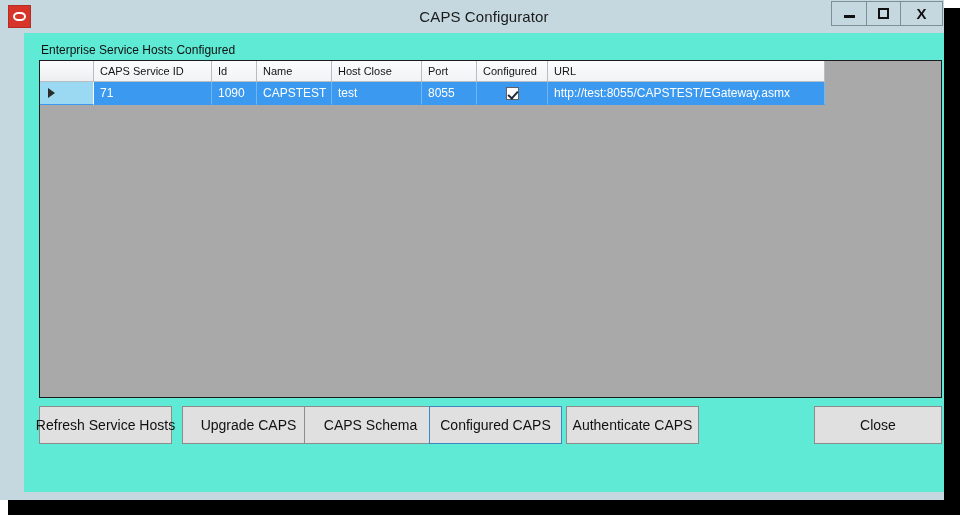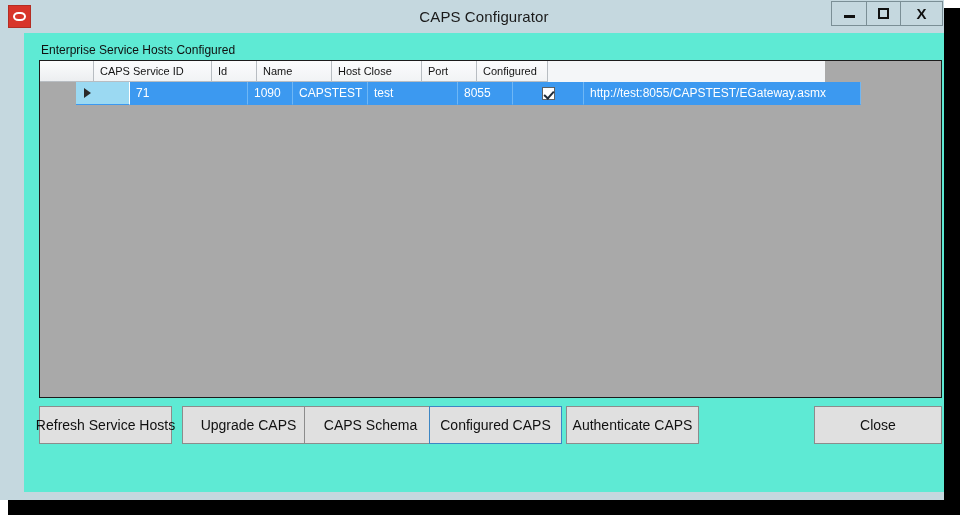--- a/index.html
+++ b/index.html
@@ -289,22 +289,23 @@
 
     <div id="data-grid">
       <div id="grid-header" style="width: 785px;">
           <div class="hdr-cell rowsel" style="width: 54px;"></div>
           <div class="hdr-cell" style="width: 118px;">CAPS Service ID</div>
           <div class="hdr-cell" style="width: 45px;">Id</div>
           <div class="hdr-cell" style="width: 75px;">Name</div>
           <div class="hdr-cell" style="width: 90px;">Host Close</div>
           <div class="hdr-cell" style="width: 55px;">Port</div>
           <div class="hdr-cell" style="width: 71px;">Configured</div>
+          <div class="hdr-cell" style="width: 277px;">URL</div>
         </div>
-      <div id="grid-row" style="width: 785px; padding-left: 36px;">
+      <div id="grid-row" style="width: 785px;">
           <div class="cell rowsel" style="width: 54px;">
             <div class="arrow"></div>
           </div>
           <div class="cell" style="width: 118px;">71</div>
           <div class="cell" style="width: 45px;">1090</div>
           <div class="cell" style="width: 75px;">CAPSTEST</div>
           <div class="cell" style="width: 90px;">test</div>
           <div class="cell" style="width: 55px;">8055</div>
           <div class="cell check" style="width: 71px;">
             <div class="chk-box"></div>

